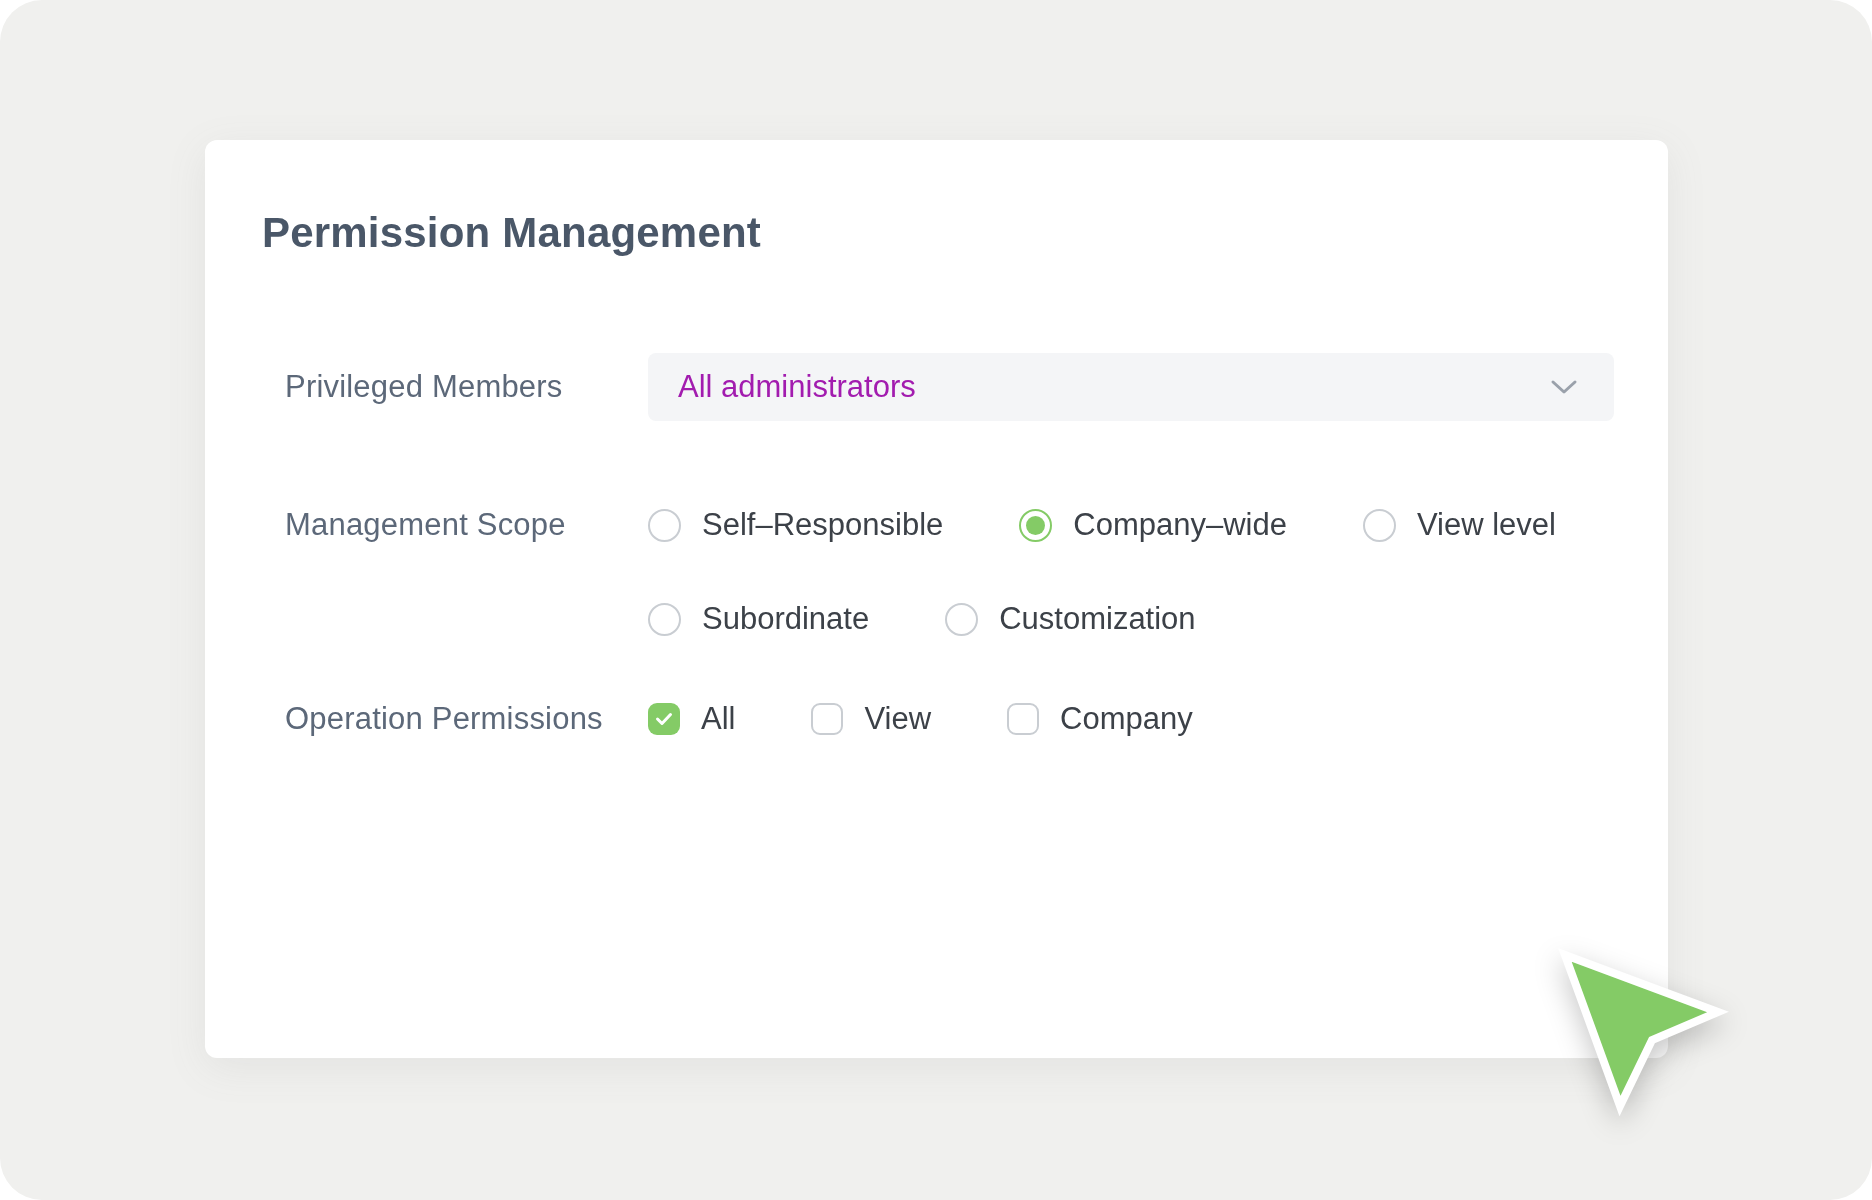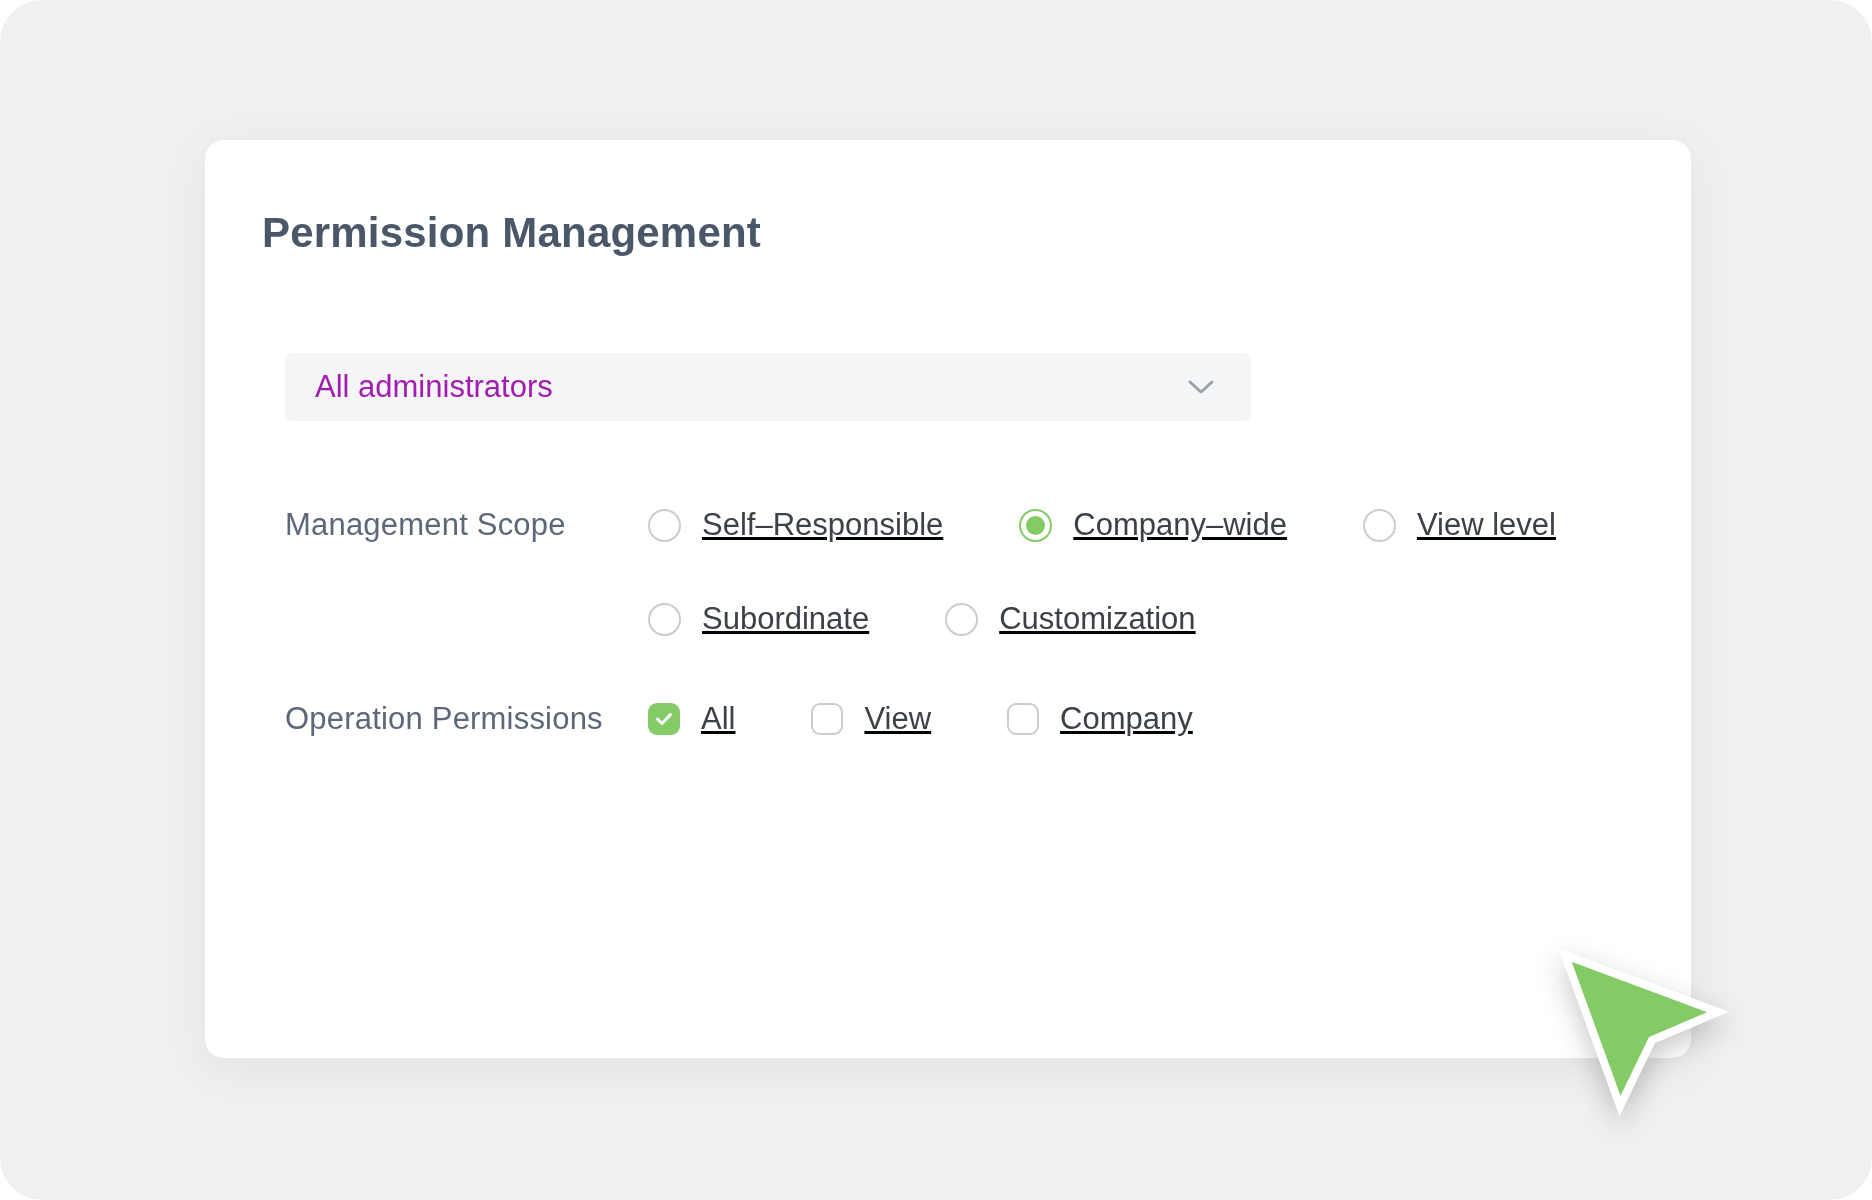--- a/index.html
+++ b/index.html
@@ -16,23 +16,22 @@
     border-radius: 42px;
     overflow: hidden;
   }
   .card {
     position: absolute;
     left: 205px;
     top: 140px;
     width: 1463px;
     height: 918px;
     background: #ffffff;
-    border-radius: 19px;
+    border-radius: 12px;
     box-shadow: 0 10px 40px rgba(120,120,120,0.10);
-    padding-left: 23px;
   }
   .card-title {
     position: absolute;
     left: 57px;
     top: 68px;
     font-size: 42px;
     line-height: 50px;
     font-weight: 600;
     color: #4a5768;
     letter-spacing: 0.2px;
@@ -72,21 +71,20 @@
     font-size: 31px;
     color: #a21caf;
   }
   .chevron-svg { width: 28px; height: 16px; display: block; }
   .options-wrap {
     width: 980px;
     display: flex;
     flex-wrap: wrap;
     column-gap: 76px;
     row-gap: 60px;
-    text-decoration: underline;
   }
   .option {
     display: flex;
     align-items: center;
     gap: 21px;
     height: 34px;
     cursor: pointer;
     white-space: nowrap;
   }
   .option-text {
@@ -146,20 +144,21 @@
 </style>
 </head>
 <body>
 
 <div class="page">
   <div class="card">
 
     <div class="card-title">Permission Management</div>
 
     <div class="form-row row-members">
+      <div class="field-label">Privileged Members</div>
       <div class="select">
         <span class="select-value">All administrators</span>
         <svg class="chevron-svg" viewBox="0 0 28 16" fill="none">
           <polyline points="3,3 14,13 25,3" stroke="#9aa1ab" stroke-width="3" stroke-linecap="round" stroke-linejoin="round" fill="none"></polyline>
         </svg>
       </div>
     </div>
 
     <div class="form-row row-scope">
       <div class="field-label">Management Scope</div>

